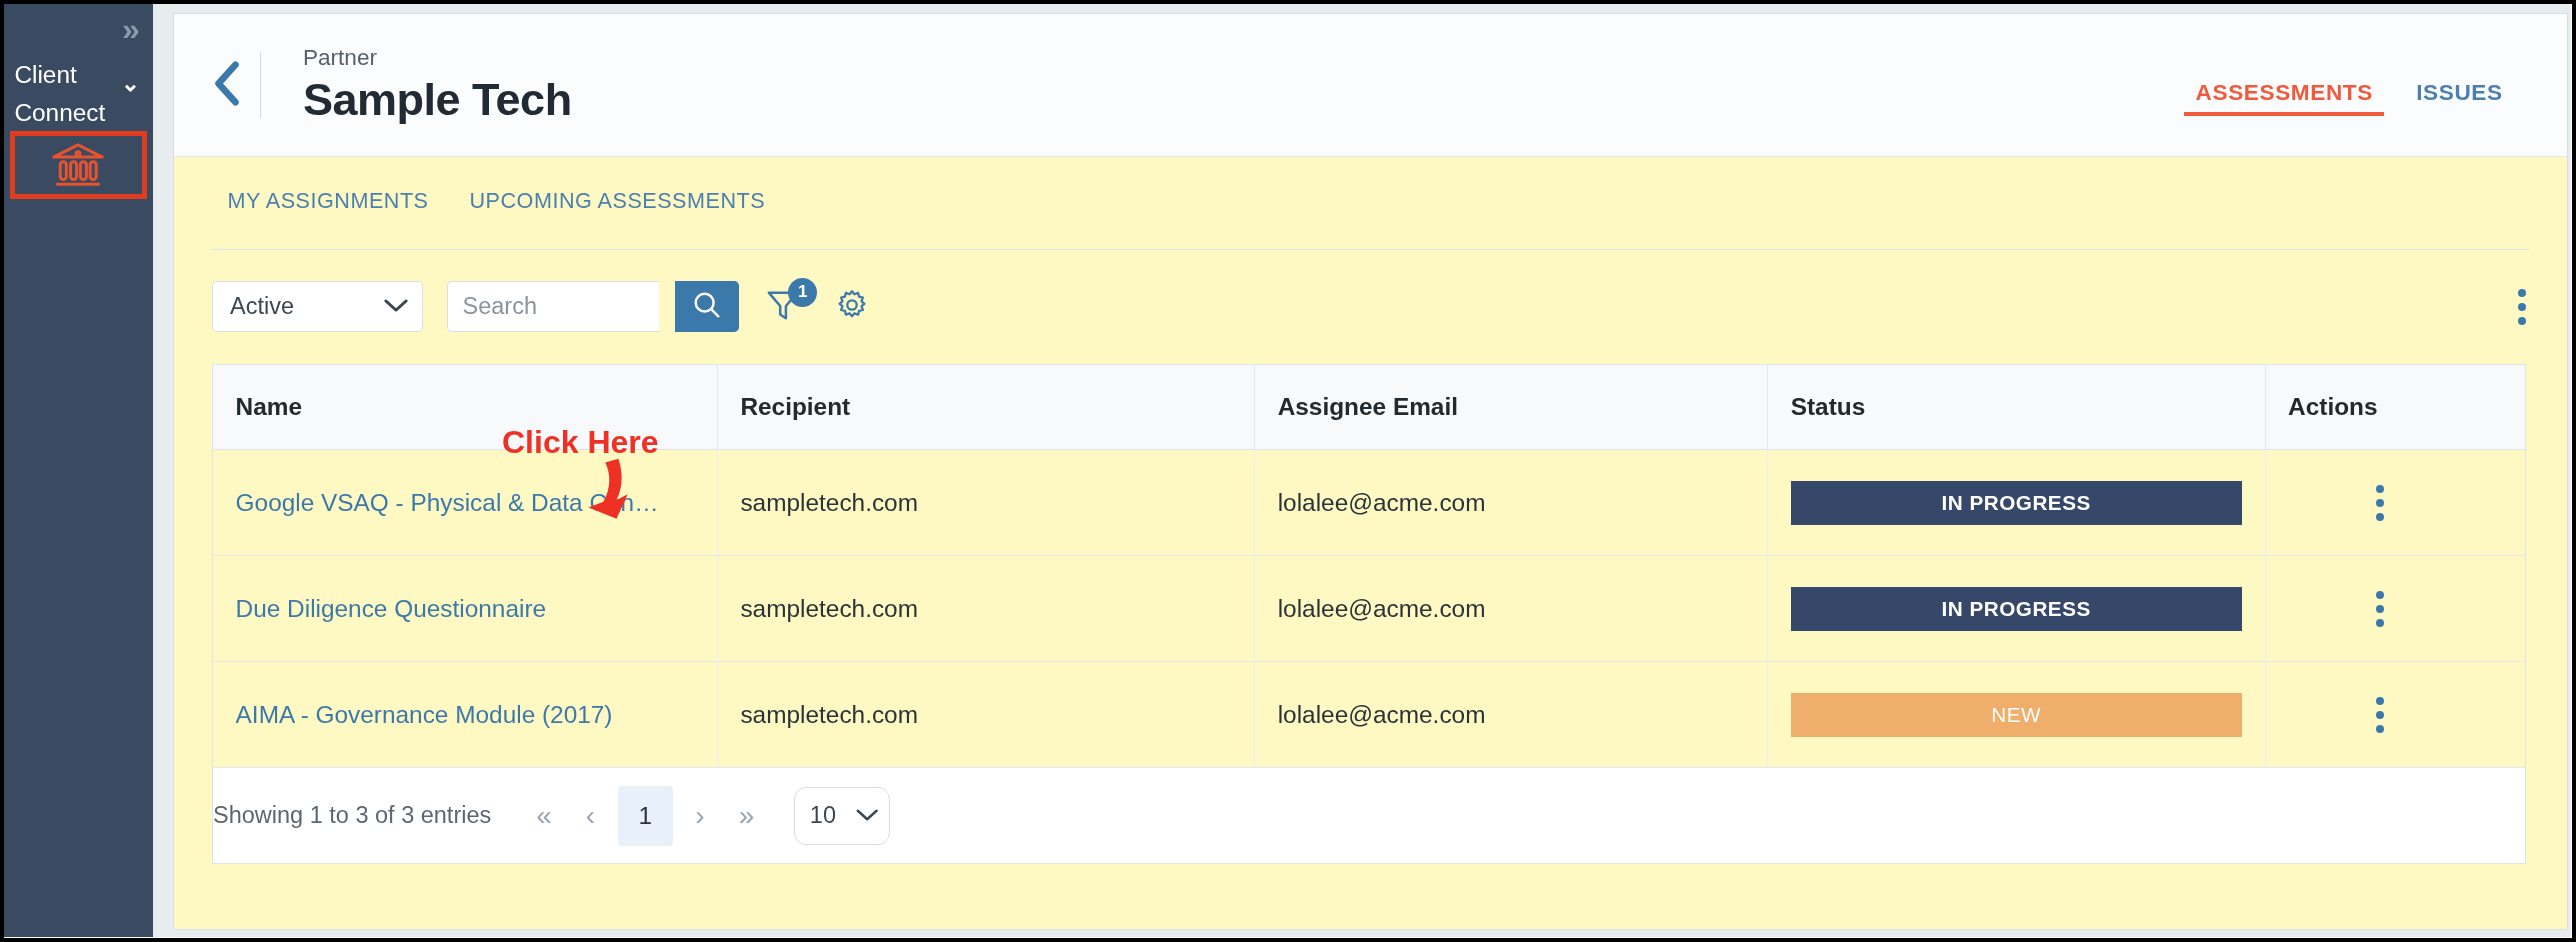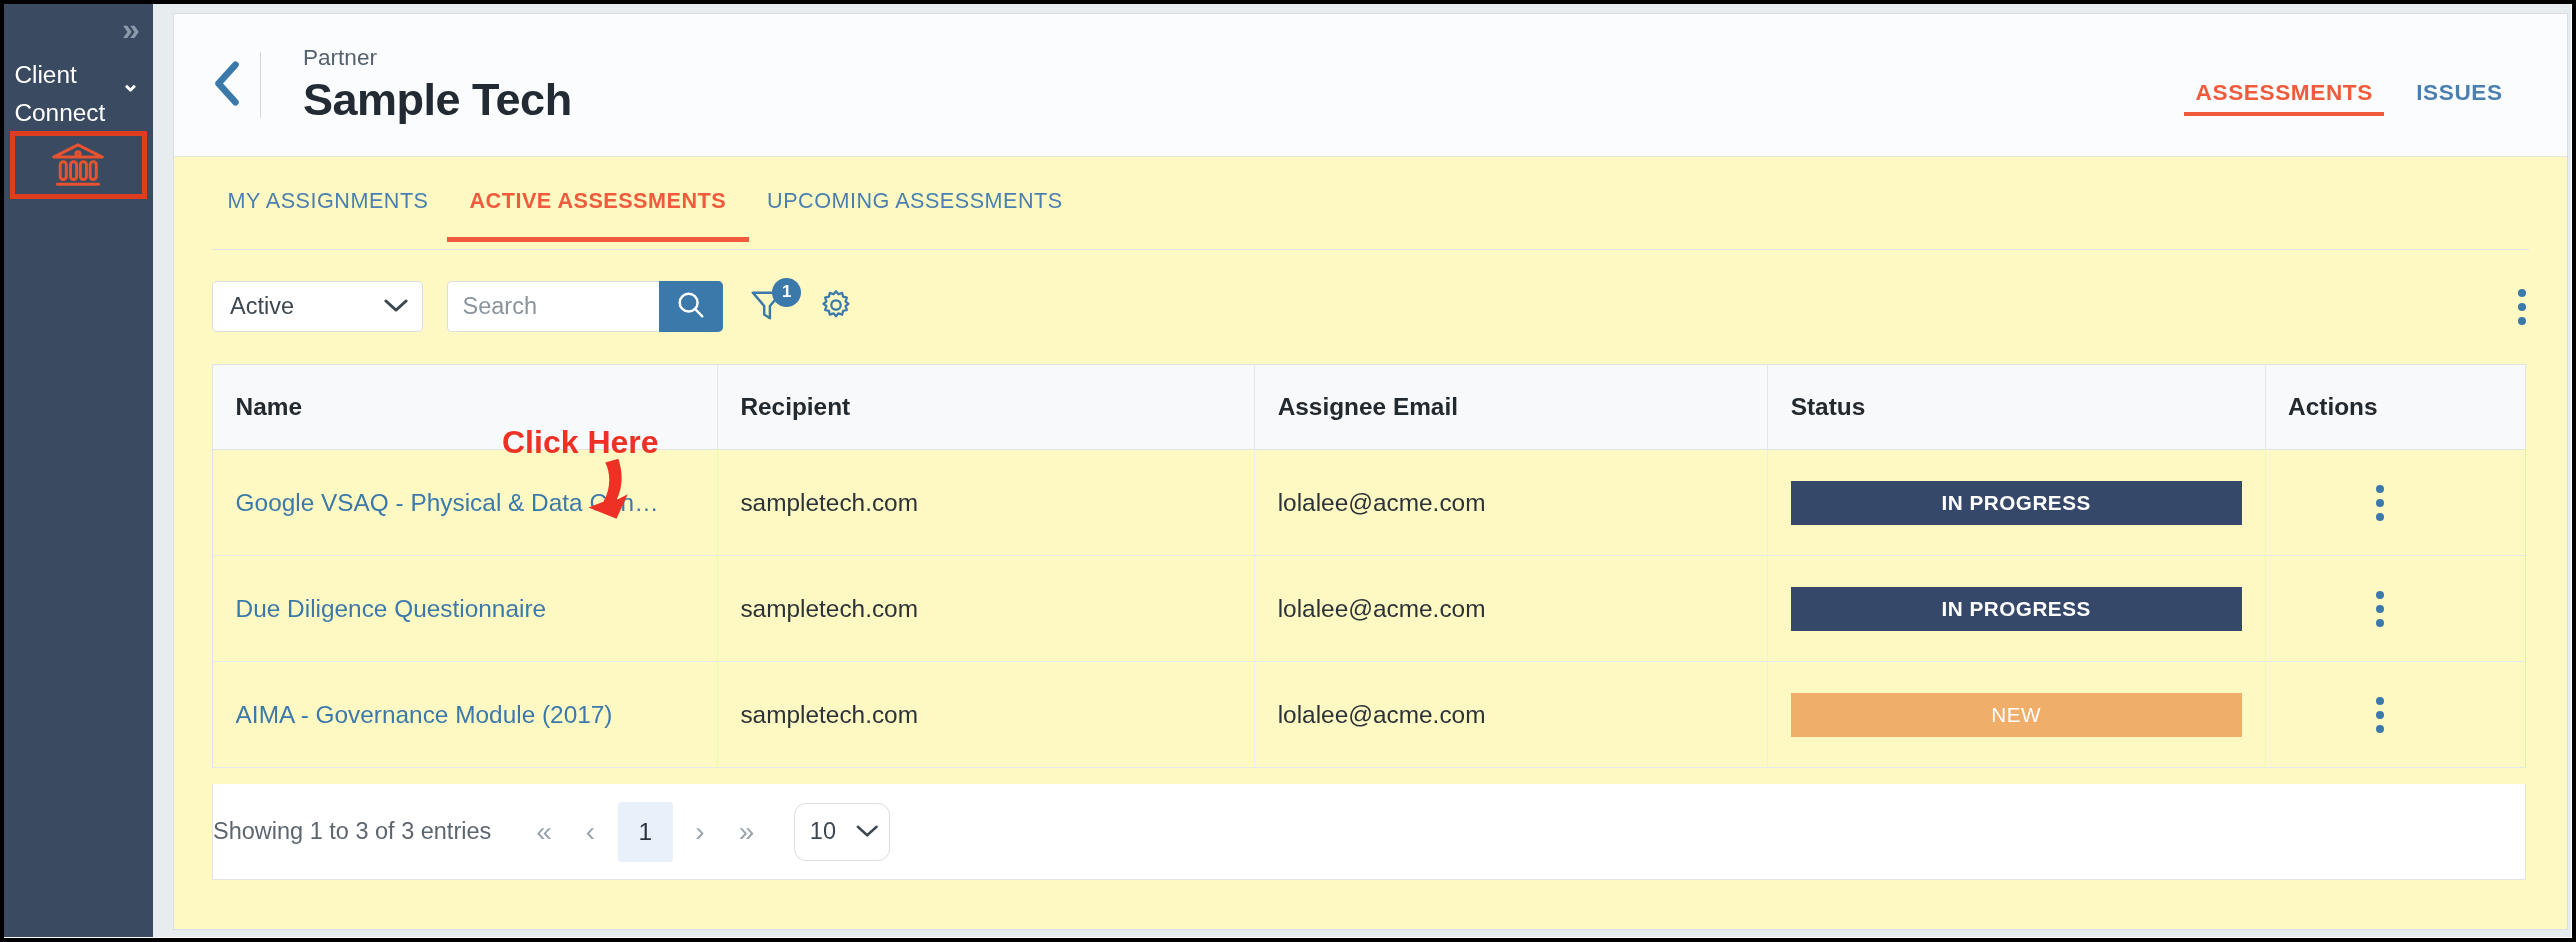--- a/index.html
+++ b/index.html
@@ -216,20 +216,21 @@
   }
   #status-select-value {
     flex: 1;
     font-size: 23.5px;
     color: #3d4750;
   }
   #search-group {
     display: flex;
     align-items: flex-end;
     margin-left: 23.5px;
+    gap: 16px;
   }
   #search-input {
     width: 212px;
     height: 51px;
     border: 0.9px solid #d9dee3;
     border-right: none;
     border-radius: 4.7px 0 0 4.7px;
     background: #ffffff;
     padding: 0 15px;
     font-size: 23.5px;
@@ -285,21 +286,21 @@
   }
   .kebab-dot {
     width: 8.5px; height: 8.5px;
     border-radius: 50%;
     background: #3c79ab;
     display: block;
   }
 
   
   #table-wrap {
-    margin: 0 41px 16px 38px;
+    margin: 0 41px 0 38px;
     border: 0.9px solid #dfe4e9;
     border-bottom: none;
   }
   table#assessments-table {
     width: 100%;
     border-collapse: collapse;
     table-layout: fixed;
   }
   #assessments-table thead th {
     background: #f7f9fb;
@@ -472,21 +473,20 @@
         </div>
 
         <div id="header-tabs">
           <div class="header-tab active">ASSESSMENTS</div>
           <div class="header-tab">ISSUES</div>
         </div>
       </div>
 
       <div id="subtabs">
         <div class="subtab">MY ASSIGNMENTS</div>
-        <div class="subtab active">ACTIVE ASSESSMENTS</div>
         <div class="subtab">UPCOMING ASSESSMENTS</div>
         <div id="subtabs-rule"></div>
       </div>
 
       <div id="toolbar">
         <div id="status-select">
           <span id="status-select-value">Active</span>
           <span>
             <svg width="26" height="17" viewBox="0 0 28 18" fill="none" stroke="#3d4750" stroke-width="3" stroke-linecap="round" stroke-linejoin="round">
               <polyline points="3,4 14,14 25,4"></polyline>

